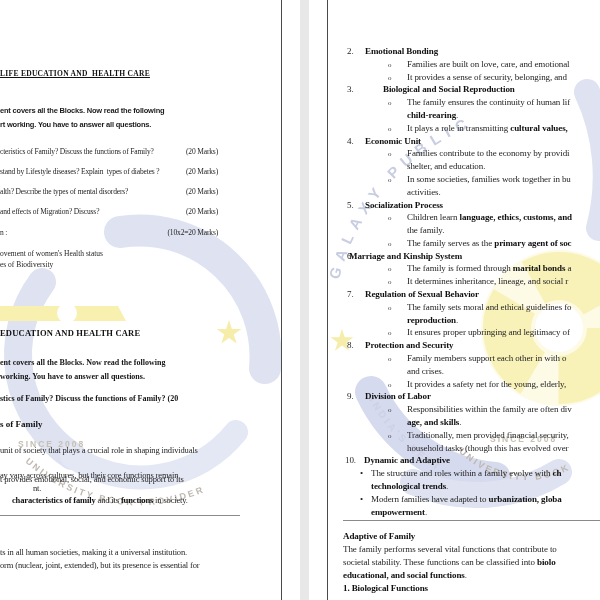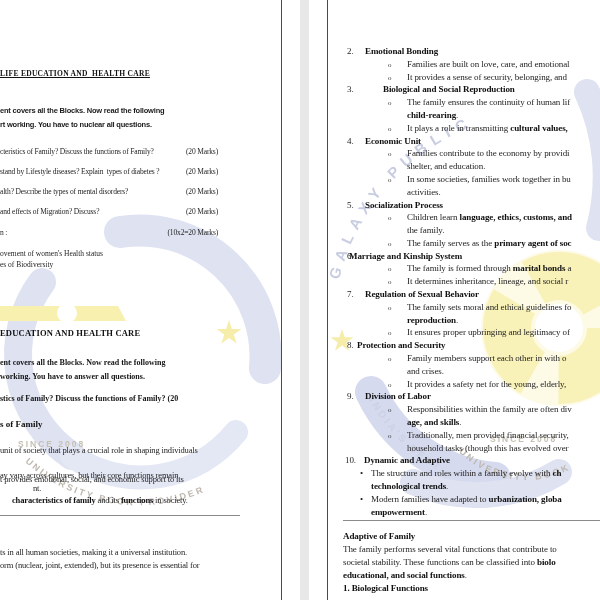--- a/index.html
+++ b/index.html
@@ -46,21 +46,21 @@
       <path transform="translate(229,333) scale(13)" fill="#f5eda9" d="M0,-1 L0.2245,-0.309 0.951,-0.309 0.363,0.118 0.5878,0.809 0,0.382 -0.5878,0.809 -0.363,0.118 -0.951,-0.309 -0.2245,-0.309 Z"></path>
       <text x="18" y="447" class="wm-since">SINCE 2008</text>
       <path id="lwm1" d="M 25 462 A 170 170 0 0 0 262 452" fill="none"></path>
       <text class="wm-arc">
         <textPath href="#lwm1">UNIVERSITY BOOK PROVIDER</textPath>
       </text>
     </svg>
     <div class="content" id="left-content">
         <div class="ln title" style="top: 69px; left: 0px;"><span>LIFE EDUCATION AND  HEALTH CARE</span></div>
         <div class="ln introbold" style="top: 106px; left: 0px;"><span>ent covers all the Blocks. Now read the following</span></div>
-        <div class="ln introbold" style="top: 120px; left: 0px;"><span>rt working. You have to nuclear all questions.</span></div>
+        <div class="ln introbold" style="top: 120px; left: 0px;"><span>rt working. You have to answer all questions.</span></div>
         <div class="ln q" style="top: 147px; left: 0px;"><span>cteristics of Family? Discuss the functions of Family?</span></div>
         <div class="ln q" style="top: 147px; left: 150px; width: 68px; text-align: right;"><span>(20 Marks)</span></div>
         <div class="ln q" style="top: 167px; left: 0px;"><span>stand by Lifestyle diseases? Explain  types of diabetes ?</span></div>
         <div class="ln q" style="top: 167px; left: 150px; width: 68px; text-align: right;"><span>(20 Marks)</span></div>
         <div class="ln q" style="top: 187px; left: 0px;"><span>alth? Describe the types of mental disorders?</span></div>
         <div class="ln q" style="top: 187px; left: 150px; width: 68px; text-align: right;"><span>(20 Marks)</span></div>
         <div class="ln q" style="top: 207px; left: 0px;"><span>and effects of Migration? Discuss?</span></div>
         <div class="ln q" style="top: 207px; left: 150px; width: 68px; text-align: right;"><span>(20 Marks)</span></div>
         <div class="ln q" style="top: 228px; left: 0px;"><span>n :</span></div>
         <div class="ln q" style="top: 228px; left: 150px; width: 68px; text-align: right;"><span>(10x2=20 Marks)</span></div>
@@ -142,21 +142,21 @@
         <div class="ln r bul" style="top: 276px; left: 79px;"><span>o</span></div>
         <div class="ln r" style="top: 276px; left: 98px;"><span>It determines inheritance, lineage, and social r</span></div>
         <div class="ln r" style="top: 289px; left: 38px;"><span>7.</span></div>
         <div class="ln r" style="top: 289px; left: 56px;"><span class="bold">Regulation of Sexual Behavior</span></div>
         <div class="ln r bul" style="top: 302px; left: 79px;"><span>o</span></div>
         <div class="ln r" style="top: 302px; left: 98px;"><span>The family sets moral and ethical guidelines fo</span></div>
         <div class="ln r" style="top: 315px; left: 98px;"><span class="bold">reproduction</span><span>.</span></div>
         <div class="ln r bul" style="top: 327px; left: 79px;"><span>o</span></div>
         <div class="ln r" style="top: 327px; left: 98px;"><span>It ensures proper upbringing and legitimacy of</span></div>
         <div class="ln r" style="top: 340px; left: 38px;"><span>8.</span></div>
-        <div class="ln r" style="top: 340px; left: 48px; font-family: Liberation Serif, serif;"><span class="bold">Protection and Security</span></div>
+        <div class="ln r" style="top: 340px; left: 56px; font-family: Liberation Serif, serif;"><span class="bold">Protection and Security</span></div>
         <div class="ln r bul" style="top: 353px; left: 79px;"><span>o</span></div>
         <div class="ln r" style="top: 353px; left: 98px;"><span>Family members support each other in with o</span></div>
         <div class="ln r" style="top: 366px; left: 98px;"><span>and crises.</span></div>
         <div class="ln r bul" style="top: 379px; left: 79px;"><span>o</span></div>
         <div class="ln r" style="top: 379px; left: 98px;"><span>It provides a safety net for the young, elderly,</span></div>
         <div class="ln r" style="top: 391px; left: 38px;"><span>9.</span></div>
         <div class="ln r" style="top: 391px; left: 56px;"><span class="bold">Division of Labor</span></div>
         <div class="ln r bul" style="top: 404px; left: 79px;"><span>o</span></div>
         <div class="ln r" style="top: 404px; left: 98px;"><span>Responsibilities within the family are often div</span></div>
         <div class="ln r" style="top: 417px; left: 98px;"><span class="bold">age, and skills</span><span>.</span></div>

